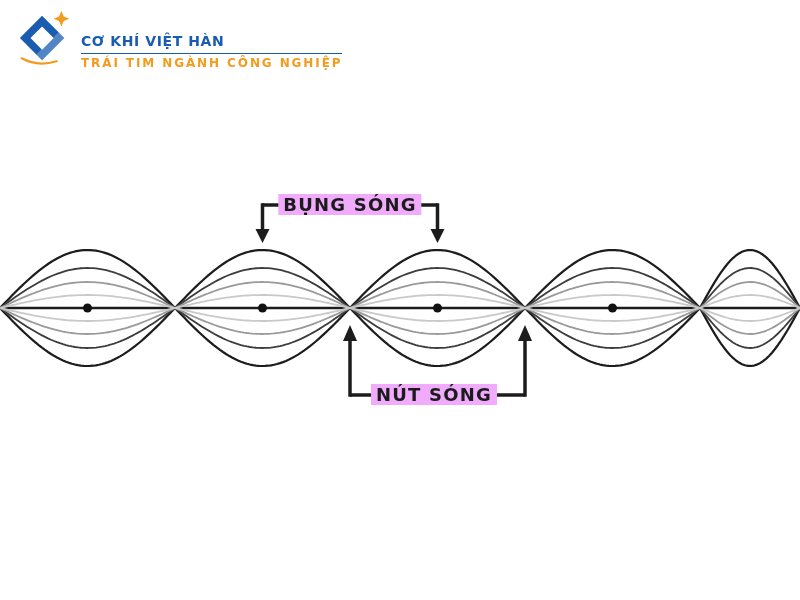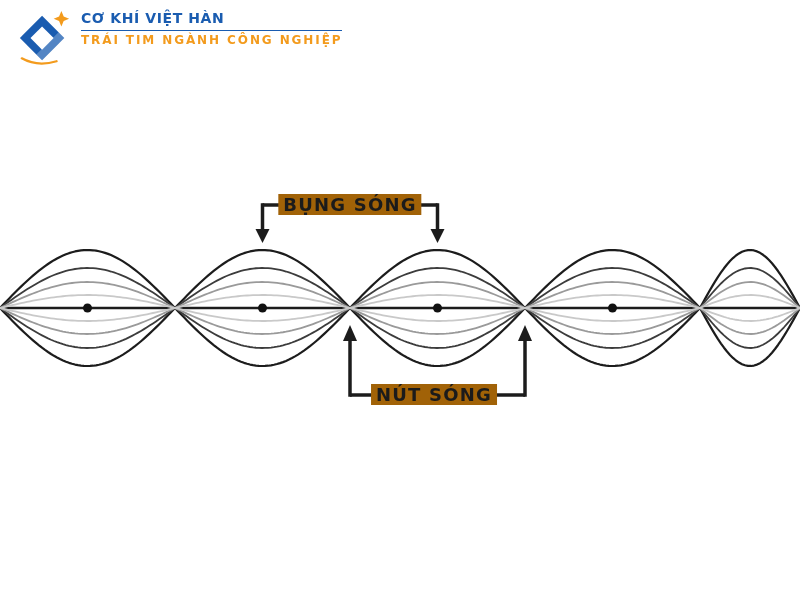--- a/index.html
+++ b/index.html
@@ -1,34 +1,34 @@
 <!DOCTYPE html>
 <html><head>
 <meta charset="utf-8">
 <style>
   html,body{margin:0;padding:0;}
   body{
     width:800px;height:600px;position:relative;background:#ffffff;
     font-family:"DejaVu Sans", sans-serif;overflow:hidden;
   }
-  .logo{position:absolute;top:10px;left:16px;display:flex;align-items:flex-start;gap:9px;}
+  .logo{position:absolute;top:10px;left:16px;display:flex;align-items:flex-end;gap:9px;}
   .logo-icon{width:56px;height:60px;flex:0 0 auto;}
   .logo-text{display:flex;flex-direction:column;}
   .brand{
     font-weight:700;font-size:14px;letter-spacing:0.6px;
     padding-bottom:4px;border-bottom:1.5px solid #1a5cb0;white-space:nowrap;
   }
   .tagline{
     font-weight:700;font-size:12px;letter-spacing:1.9px;margin-top:2px;white-space:nowrap;
   }
   #wave-svg{position:absolute;left:0;top:0;}
   .wave-label{
     position:absolute;transform:translateX(-50%);
     font-weight:700;font-size:18px;letter-spacing:1.2px;color:#1b1b1b;
-    background:#a16207;padding:0 5px;white-space:nowrap;
+    background:#f0abfc;padding:0 5px;white-space:nowrap;
   }
   #antinode-label{left:350px;top:194px;}
   #node-label{left:434px;top:384px;}
 </style>
 </head>
 <body>
 
 <div class="logo">
   <svg class="logo-icon" viewBox="0 0 58 62">
     <polygon points="27,6 50,29 27,52 4,29" fill="#1a5cb0"></polygon>

